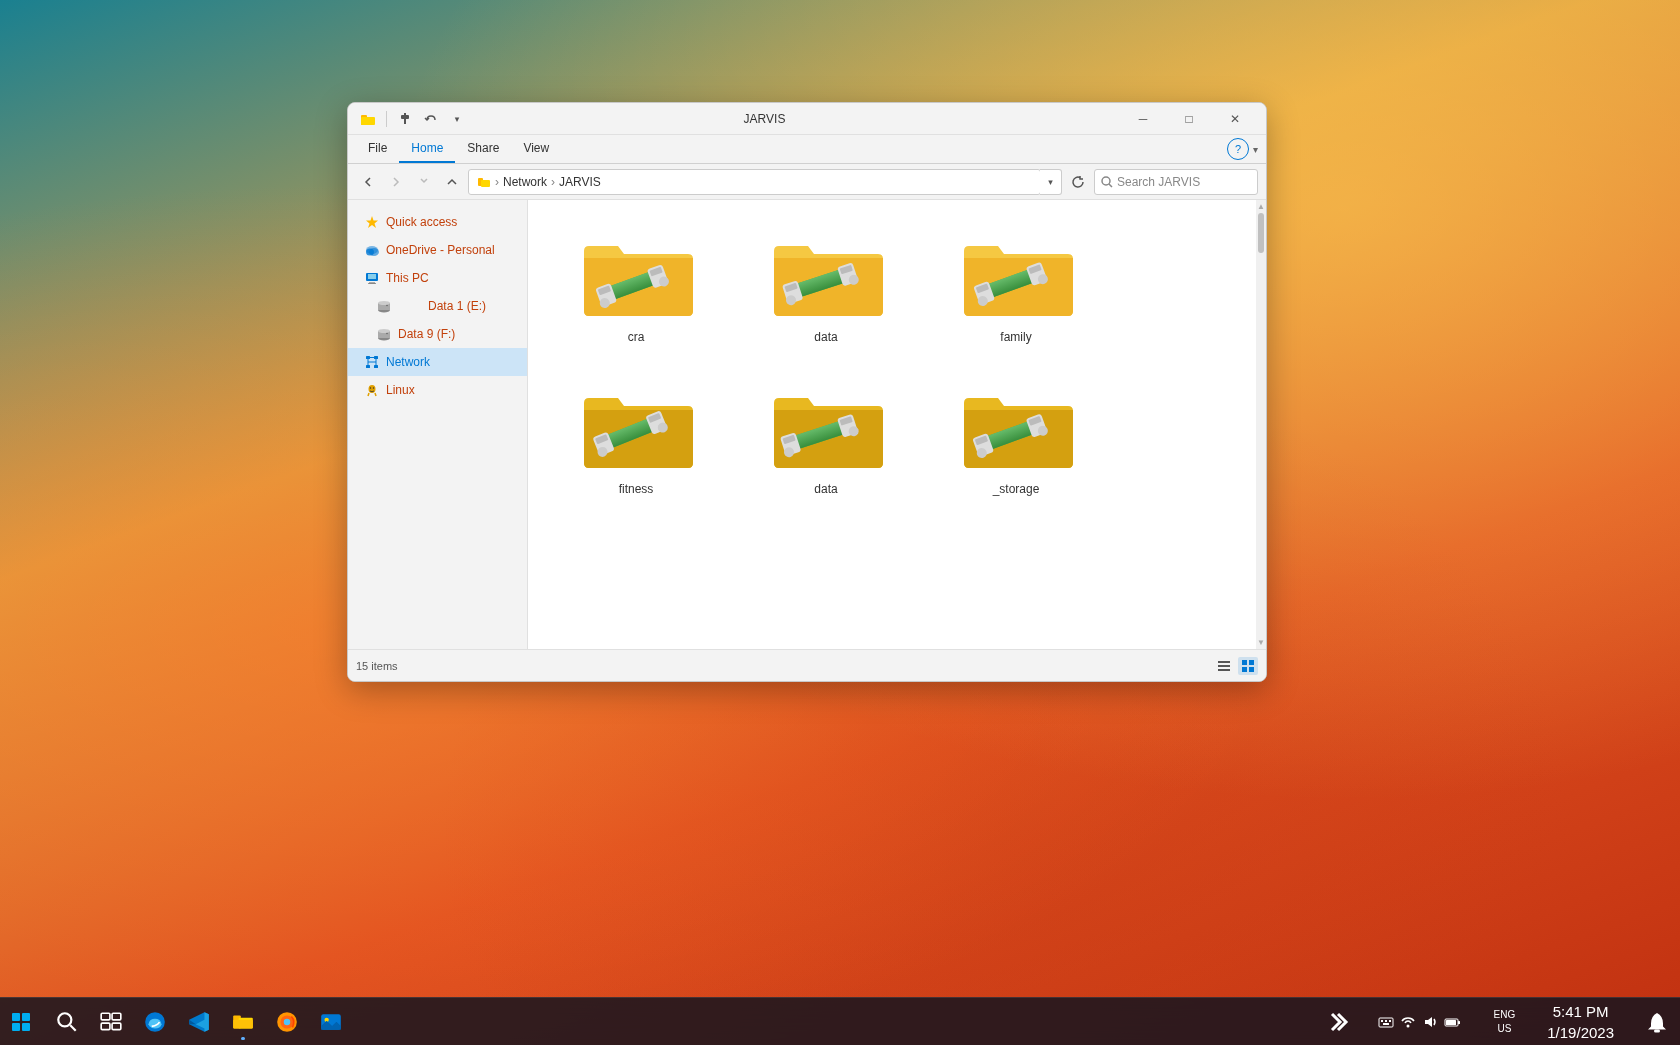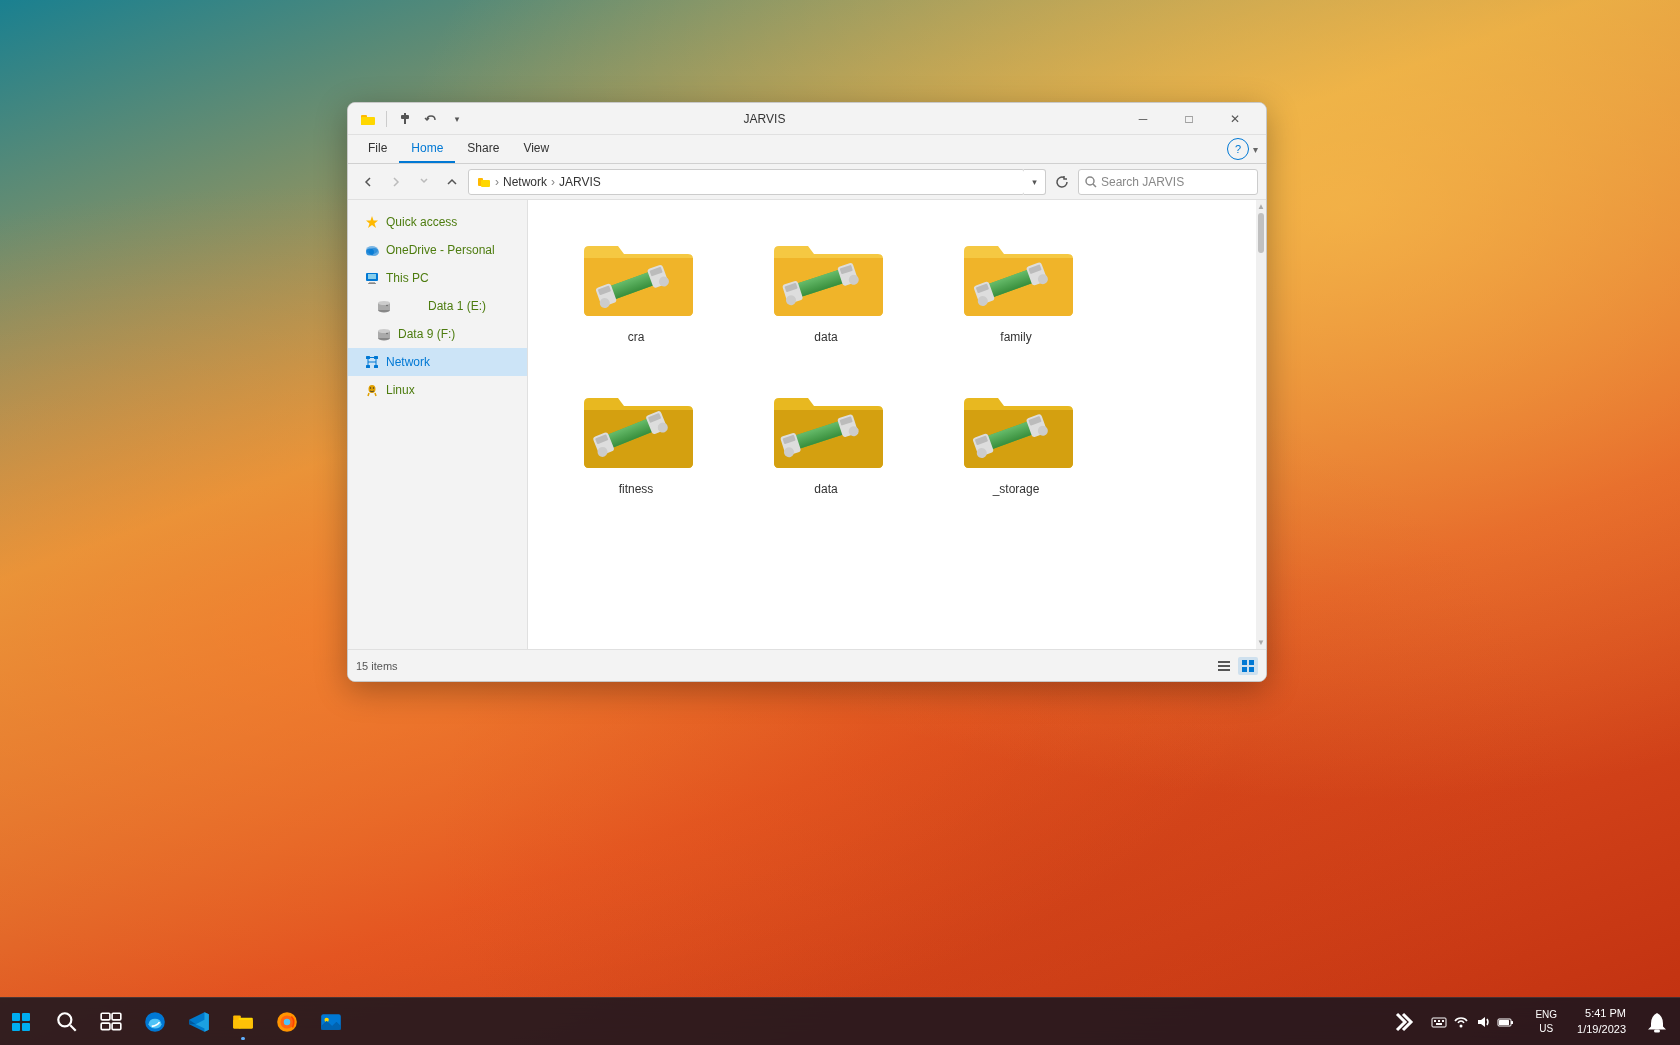--- a/index.html
+++ b/index.html
@@ -64,34 +64,34 @@
       width: 4px;
       height: 3px;
       background: #60b0ff;
       border-radius: 2px;
     }
     .taskbar-item svg, .taskbar-item .icon-img { width: 24px; height: 24px; }
 
     .taskbar-right {
       display: flex;
       align-items: center;
-      gap: 8px;
+      gap: 20px;
       padding-right: 8px;
     }
     .taskbar-right-icons {
       display: flex;
       align-items: center;
       gap: 6px;
       padding: 4px 8px;
       cursor: pointer;
     }
     .taskbar-time {
-      text-align: right;
+      text-align: center;
       color: white;
-      font-size: 11px;
+      font-size: 15px;
       padding: 4px 8px;
       cursor: pointer;
       line-height: 1.4;
     }
     .taskbar-lang {
       color: white;
       font-size: 11px;
       text-align: center;
       padding: 4px 4px;
       cursor: pointer;
@@ -273,21 +273,21 @@
       width: 24px;
       height: 24px;
       display: flex;
       align-items: center;
       justify-content: center;
       cursor: pointer;
       color: #555;
       border-radius: 3px;
     }
     .search-box {
-      width: 180px;
+      width: 164px;
       height: 26px;
       background: white;
       border: 1px solid #ccc;
       border-radius: 3px;
       display: flex;
       align-items: center;
       padding: 0 6px;
       gap: 4px;
       font-size: 12px;
       color: #888;
@@ -310,21 +310,21 @@
       padding: 8px 0;
     }
     .sidebar-item {
       height: 28px;
       display: flex;
       align-items: center;
       padding: 0 8px 0 16px;
       gap: 6px;
       cursor: pointer;
       font-size: 12px;
-      color: #4d7c0f;
+      color: #c2410c;
       border-radius: 0;
     }
     .sidebar-item.active {
       background: #cce4f7;
       color: #0078d4;
     }
     .sidebar-item-icon {
       width: 16px;
       height: 16px;
       flex-shrink: 0;

